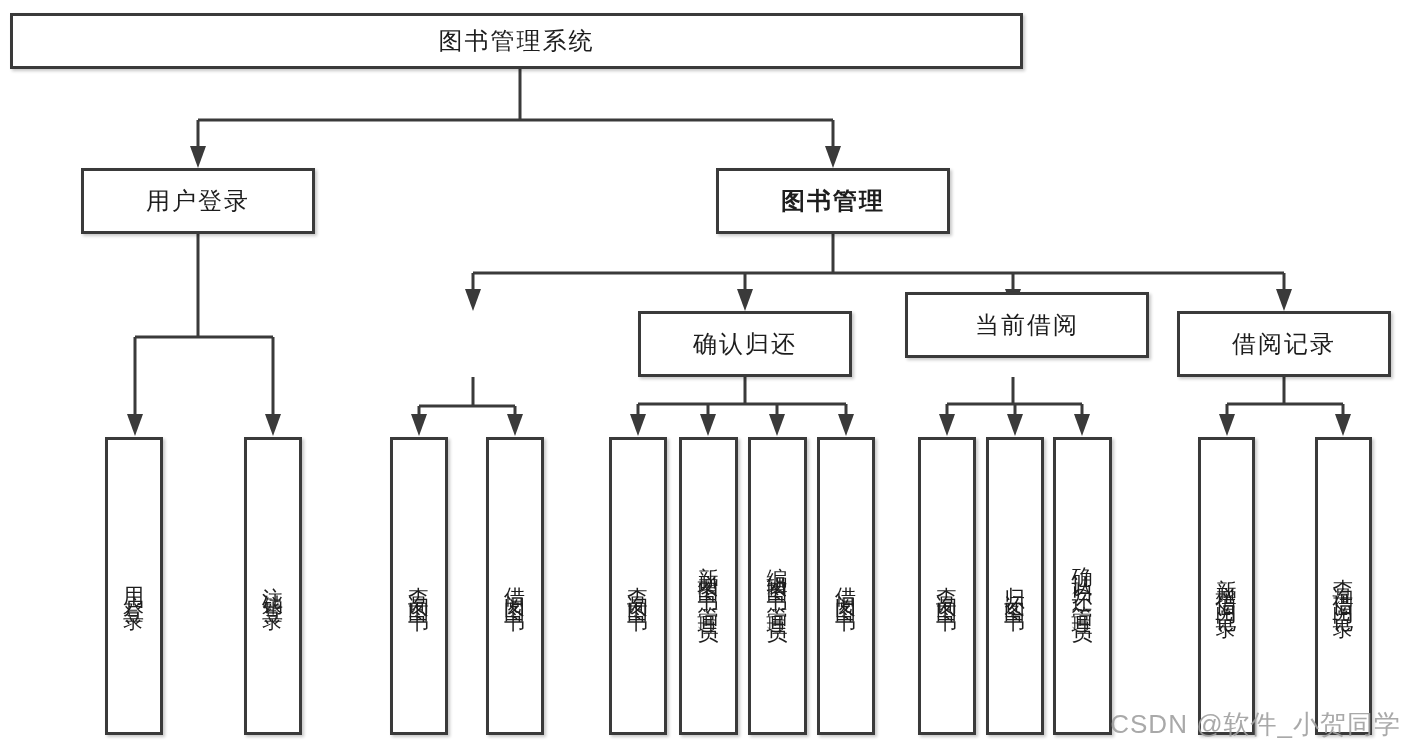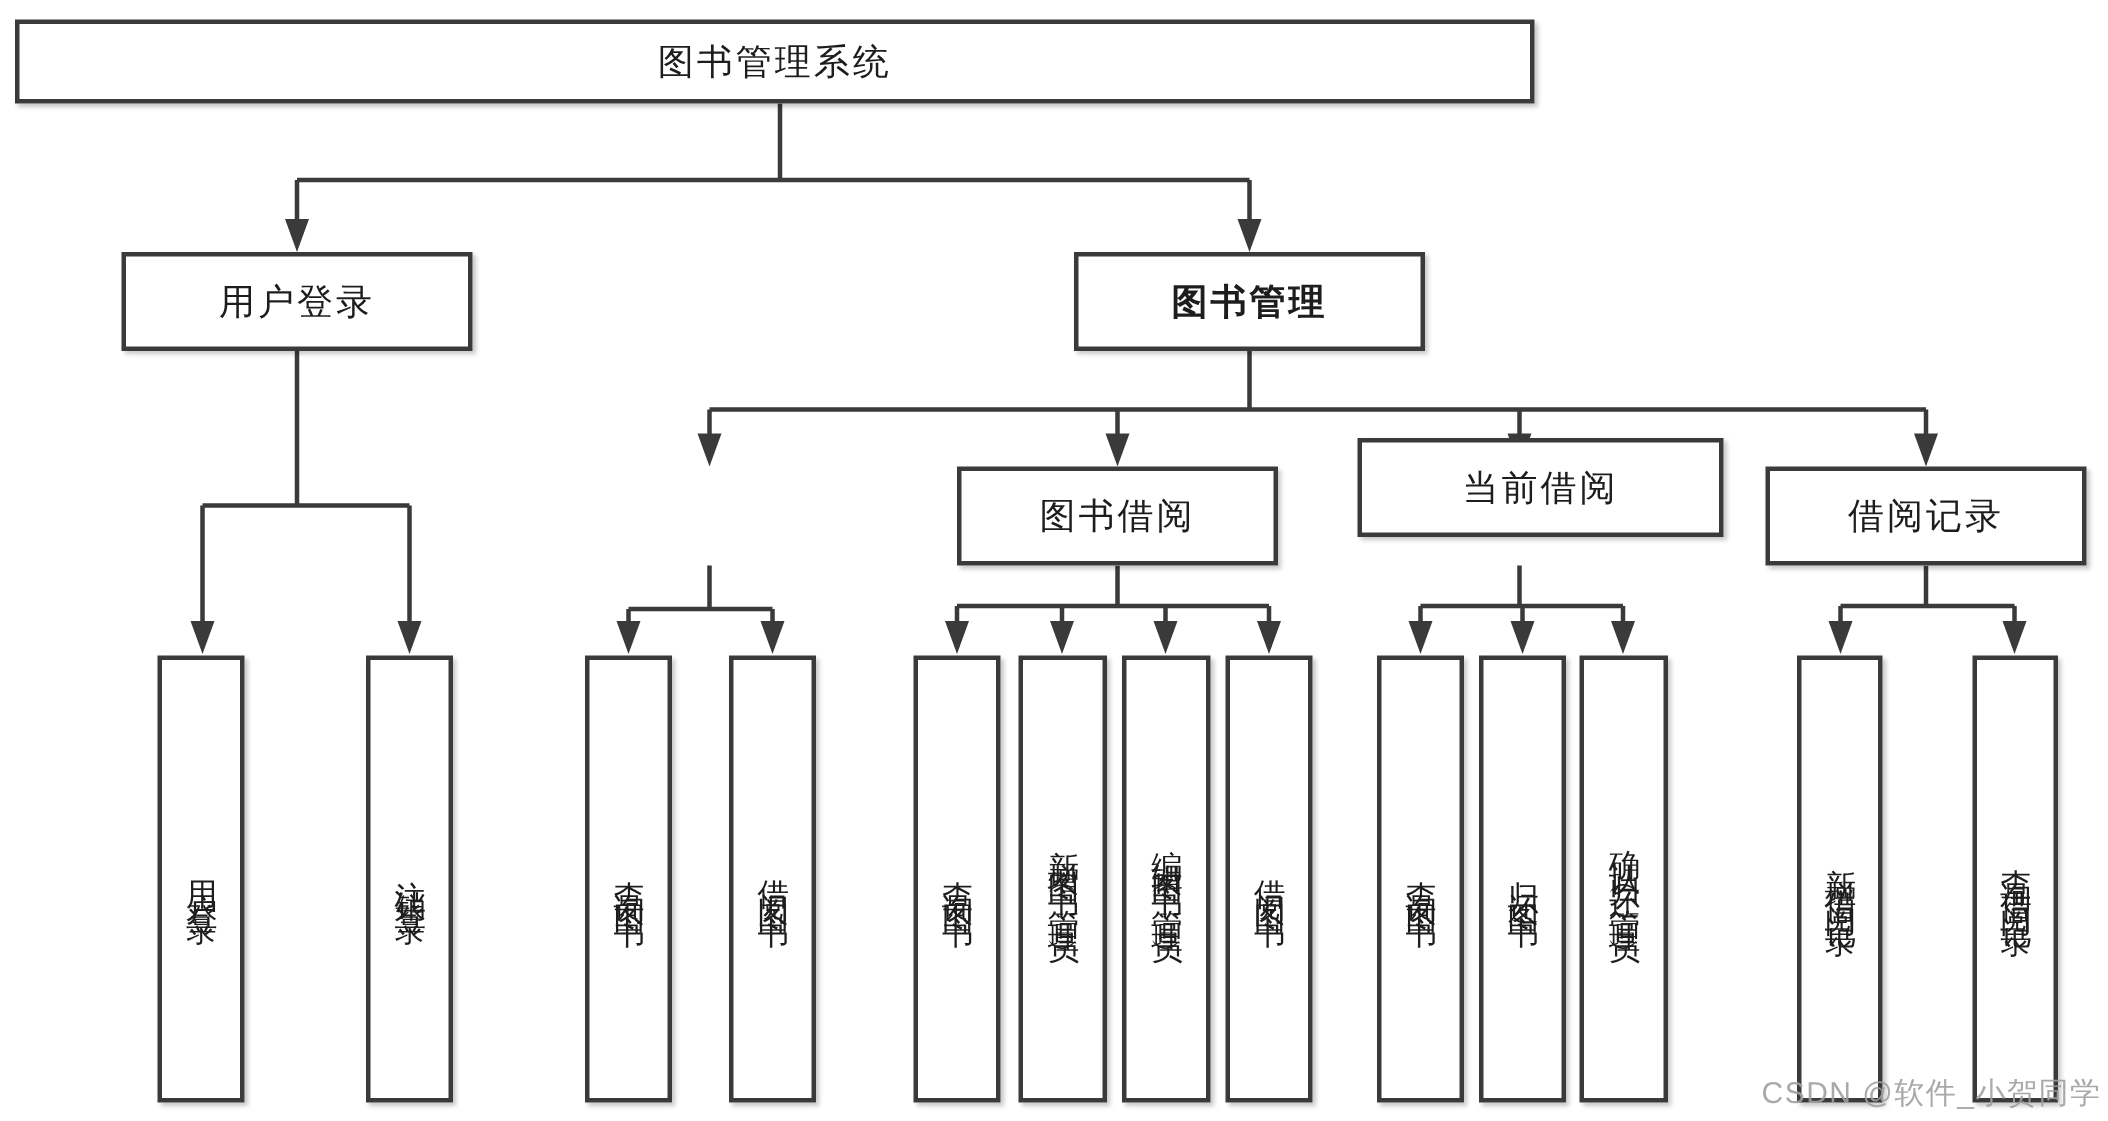--- a/index.html
+++ b/index.html
@@ -38,21 +38,21 @@
     font-size: 21px;
     line-height: 1;
     letter-spacing: 8px;
     color: #1d1d1d;
     white-space: nowrap;
   }
   .watermark {
     position: absolute;
     right: 4px;
     bottom: 5px;
-    font-size: 20px;
+    font-size: 26px;
     color: rgba(160,160,160,0.9);
     letter-spacing: 1px;
     z-index: 5;
     white-space: nowrap;
     margin-left: 20px;
   }
 </style>
 </head>
 <body>
 
@@ -103,21 +103,21 @@
   </div>
 
   <div class="box" style="left:81px; top:168px; width:234px; height:66px;">
     <span class="hlabel">用户登录</span>
   </div>
   <div class="box" style="left:716px; top:168px; width:234px; height:66px;font-weight:bold;">
     <span class="hlabel">图书管理</span>
   </div>
 
   <div class="box" style="left:638px; top:311px; width:214px; height:66px;">
-    <span class="hlabel">图书借阅</span>
+    <span class="hlabel">确认归还</span>
   </div>
   <div class="box" style="left:905px; top:292px; width:244px; height:66px;">
     <span class="hlabel">当前借阅</span>
   </div>
   <div class="box" style="left:1177px; top:311px; width:214px; height:66px;">
     <span class="hlabel">借阅记录</span>
   </div>
 
   <div class="box" style="left:105px; top:437px; width:58px; height:298px;">
     <span class="vtext">用户登录</span>

